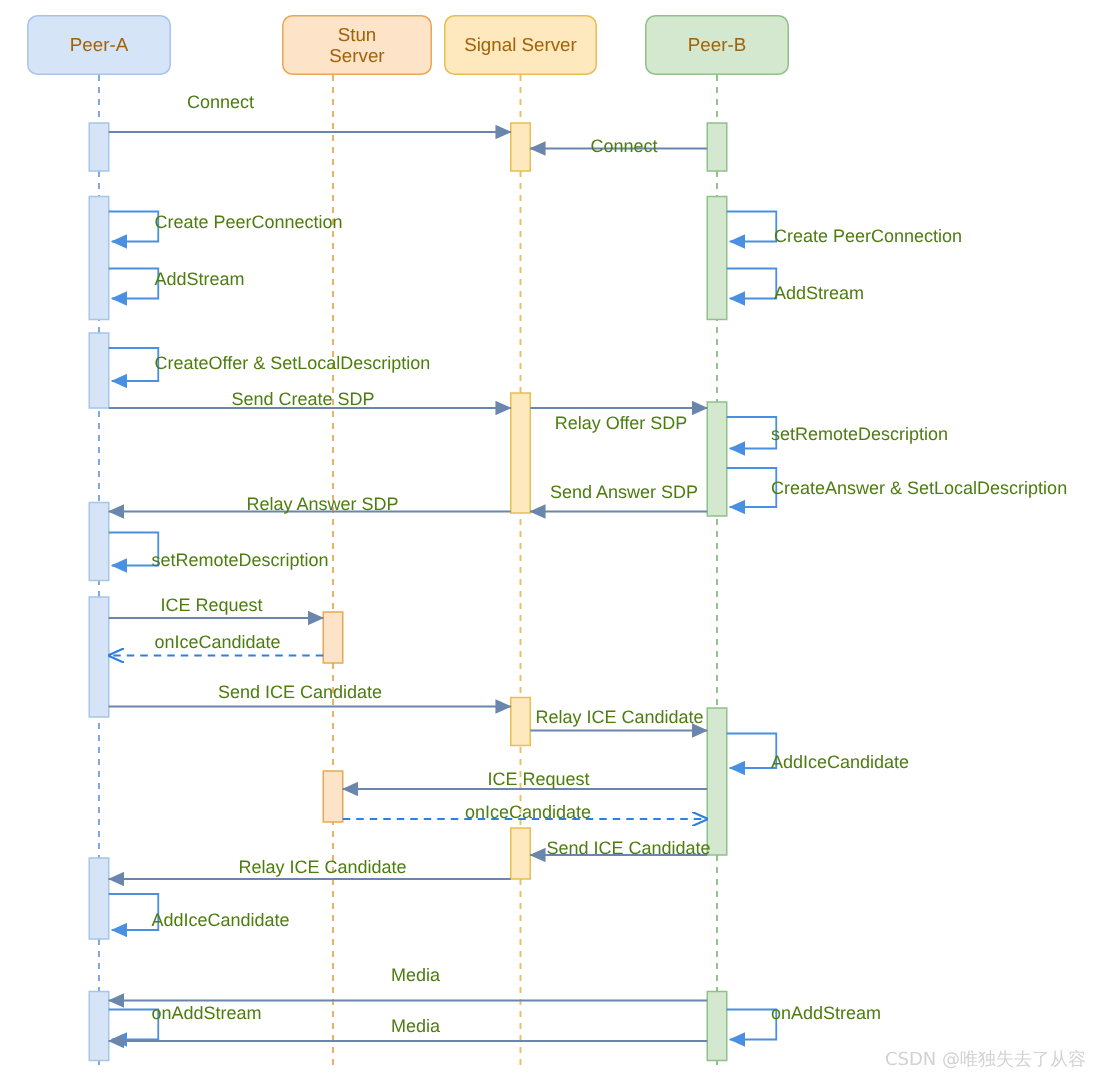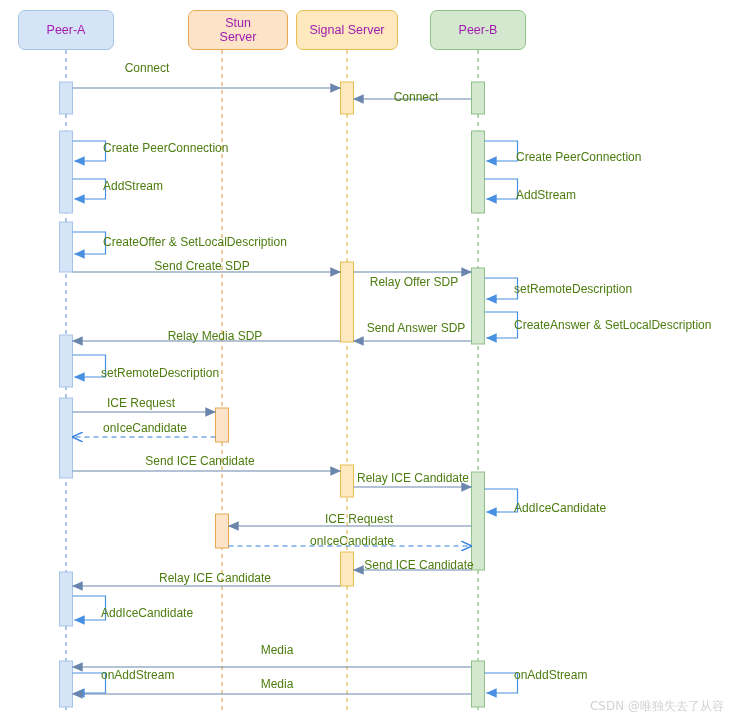--- a/index.html
+++ b/index.html
@@ -1,21 +1,21 @@
 <!DOCTYPE html>
 <html><head>
 <meta charset="utf-8">
 <style>
   html,body{margin:0;padding:0;background:#ffffff;}
   body{font-family:"Liberation Sans","DejaVu Sans",sans-serif;}
   #canvas{position:relative;width:732px;height:719px;background:#ffffff;overflow:hidden;}
   svg#diagram{position:absolute;left:0;top:0;width:732px;height:719px;}
   .actor-box{position:absolute;box-sizing:border-box;border-radius:7px;border:1px solid #c8c8c8;
              display:flex;align-items:center;justify-content:center;text-align:center;
-             font-size:12.5px;color:#a21caf;line-height:14px;}
+             font-size:12.5px;color:#a16207;line-height:14px;}
   .msg-label{position:absolute;font-size:12px;color:#4d7c0f;white-space:nowrap;line-height:13px;}
   .msg-label.center{transform:translateX(-50%);}
   .watermark{position:absolute;right:8px;bottom:4px;font-size:12px;color:#d2d2d2;white-space:nowrap;
              font-family:"DejaVu Sans",sans-serif;}
 </style>
 </head>
 <body>
 
 <div id="canvas">
 
@@ -109,21 +109,21 @@
       <div class="msg-label" style="left: 103px; top: 142px;">Create PeerConnection</div>
       <div class="msg-label" style="left: 103px; top: 180px;">AddStream</div>
       <div class="msg-label" style="left: 516px; top: 151px;">Create PeerConnection</div>
       <div class="msg-label" style="left: 516px; top: 189px;">AddStream</div>
       <div class="msg-label" style="left: 103px; top: 236px;">CreateOffer &amp;  SetLocalDescription</div>
       <div class="msg-label center" style="left: 202px; top: 260px;">Send Create SDP</div>
       <div class="msg-label center" style="left: 414px; top: 276px;">Relay Offer SDP</div>
       <div class="msg-label" style="left: 514px; top: 283px;">setRemoteDescription</div>
       <div class="msg-label" style="left: 514px; top: 319px;">CreateAnswer &amp;  SetLocalDescription</div>
       <div class="msg-label center" style="left: 416px; top: 322px;">Send Answer SDP</div>
-      <div class="msg-label center" style="left: 215px; top: 330px;">Relay Media SDP</div>
+      <div class="msg-label center" style="left: 215px; top: 330px;">Relay Answer SDP</div>
       <div class="msg-label" style="left: 101px; top: 367px;">setRemoteDescription</div>
       <div class="msg-label center" style="left: 141px; top: 397px;">ICE Request</div>
       <div class="msg-label center" style="left: 145px; top: 422px;">onIceCandidate</div>
       <div class="msg-label center" style="left: 200px; top: 455px;">Send ICE Candidate</div>
       <div class="msg-label center" style="left: 413px; top: 472px;">Relay ICE Candidate</div>
       <div class="msg-label" style="left: 514px; top: 502px;">AddIceCandidate</div>
       <div class="msg-label center" style="left: 359px; top: 513px;">ICE Request</div>
       <div class="msg-label center" style="left: 352px; top: 535px;">onIceCandidate</div>
       <div class="msg-label center" style="left: 419px; top: 559px;">Send ICE Candidate</div>
       <div class="msg-label center" style="left: 215px; top: 572px;">Relay ICE Candidate</div>

